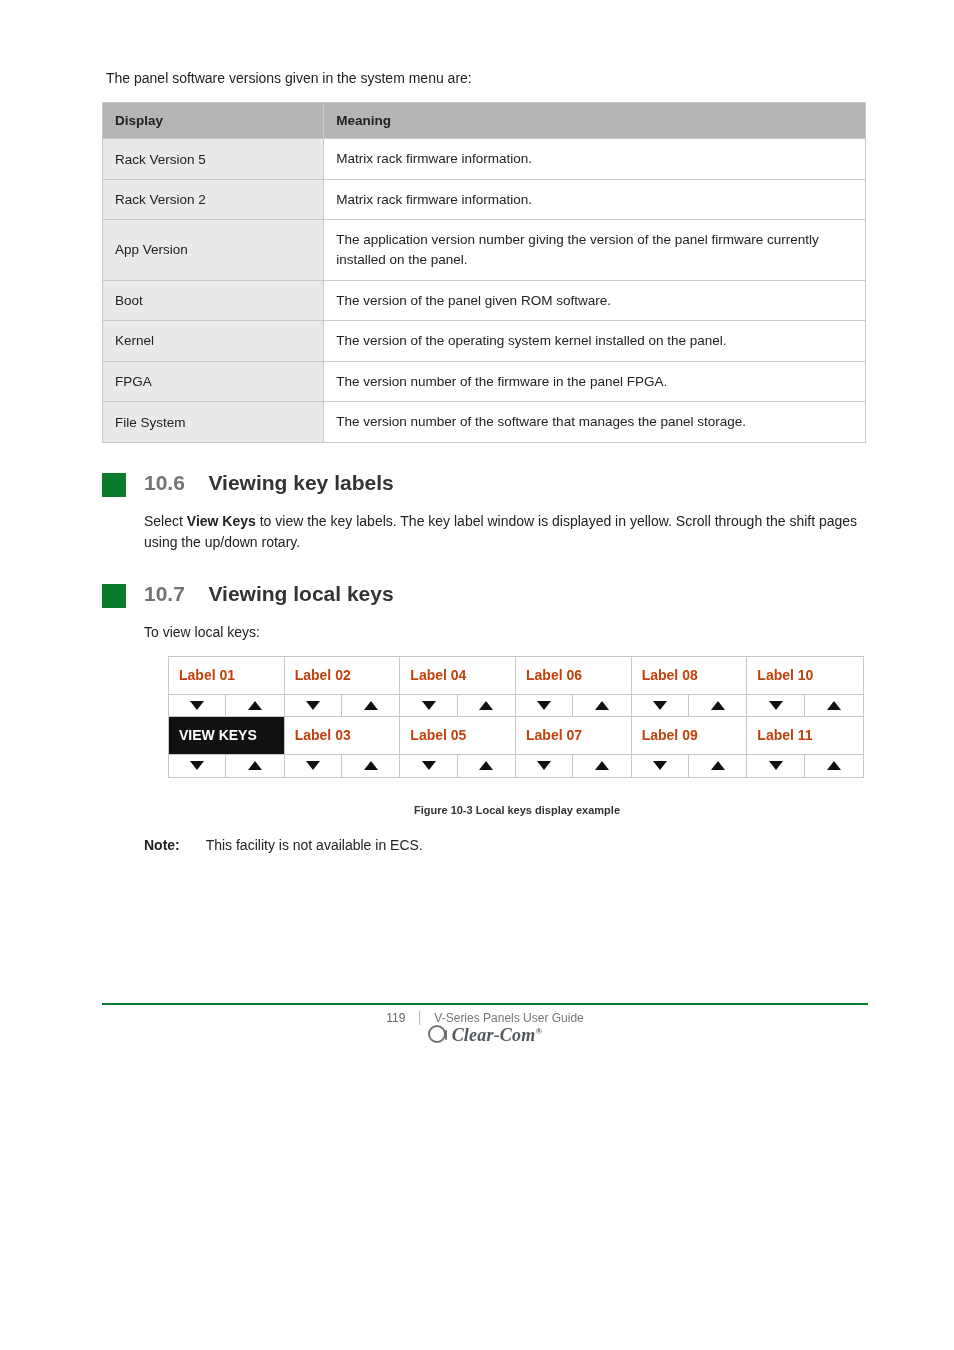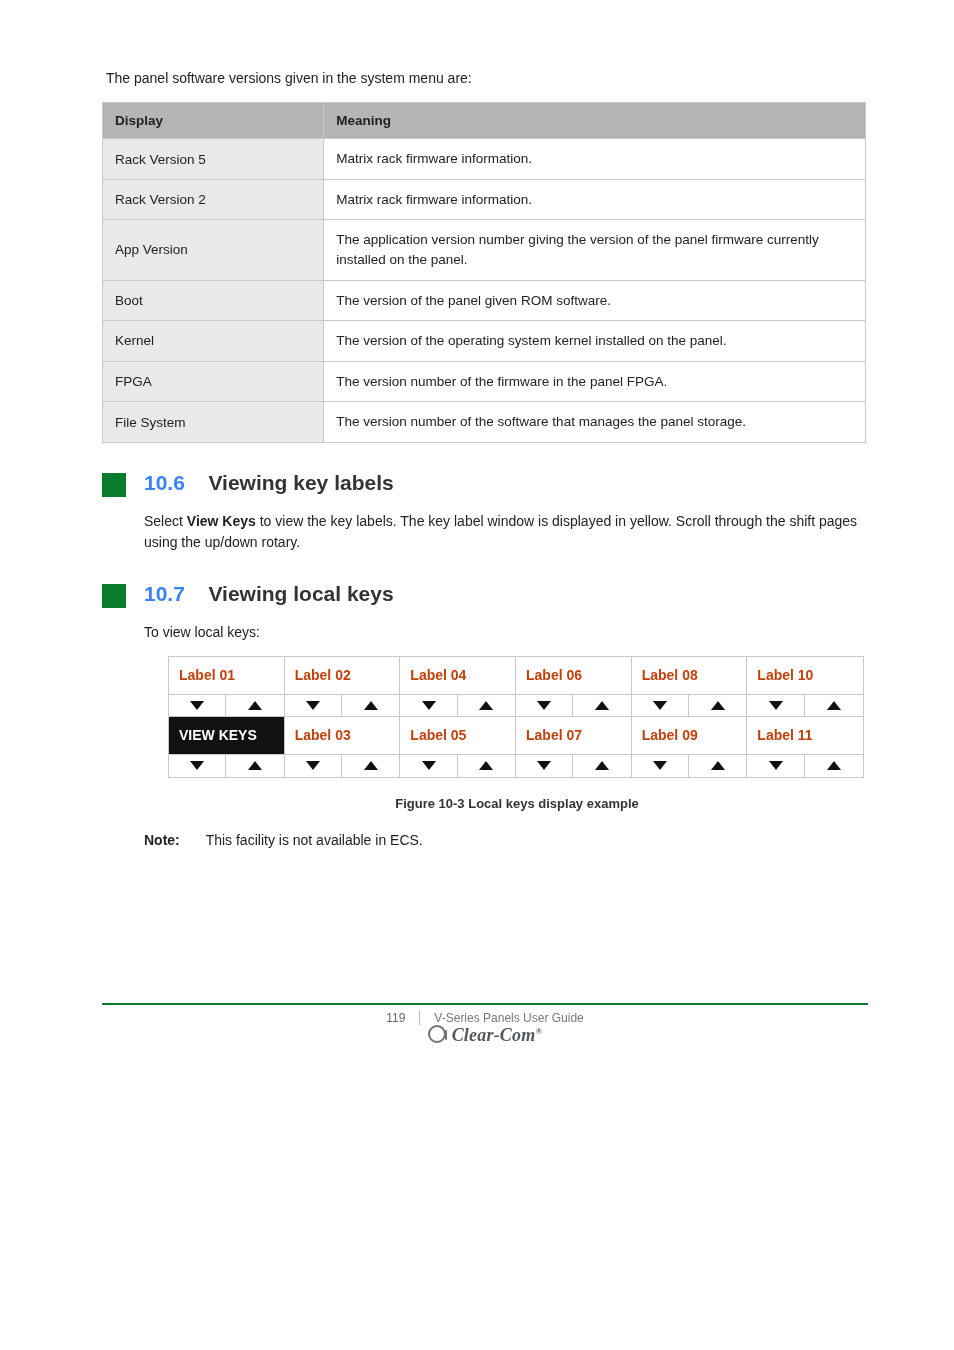--- a/index.html
+++ b/index.html
@@ -10,40 +10,40 @@
   table.t1 td, table.t1 th { border: 1px solid #c9c9c9; padding: 10px 12px; vertical-align: middle; }
   table.t1 th { background: #b5b5b5; font-weight: 700; text-align: left; }
   table.t1 col.c1 { width: 29%; }
   table.t1 td.h { background: #e9e9e9; text-align: left; }
   table.t1 td.v { background: #fff; text-align: left; line-height: 1.45; }
 
   .sec { margin-top: 28px; }
   .sec-head { display: flex; align-items: flex-start; gap: 18px; margin-bottom: 14px; }
   .sec-sq { width: 24px; height: 24px; background: #0a7a2c; margin-top: 2px; flex: 0 0 auto; }
   .sec-col { flex: 1 1 auto; }
-  .sec-num { font-size: 21px; font-weight: 600; color: #3b82f6; display: inline-block; min-width: 60px; }
+  .sec-num { font-size: 21px; font-weight: 600; color: #737373; display: inline-block; min-width: 60px; }
   .sec-title { font-size: 21px; font-weight: 600; color: #333; }
   .sec-body { padding-left: 42px; font-size: 14px; line-height: 1.55; }
   .sec-body p { margin-bottom: 12px; }
   .bold { font-weight: 700; }
 
   
   .fig-wrap { margin: 8px 0 16px 24px; }
   .fig { display: flex; border: 1px solid #c7c7c7; background: #fff; width: 696px; }
   .fcol { border-right: 1px solid #c7c7c7; display: flex; flex-direction: column; }
   .fcol:last-child { border-right: none; }
   .flabel { height: 38px; display: flex; align-items: center; padding: 0 10px; color: #c2410c; font-weight: 700; font-size: 14px; border-bottom: 1px solid #c7c7c7; }
   .flabel.vk { background: #111; color: #fff; }
   .farrows { height: 22px; display: flex; border-bottom: 1px solid #c7c7c7; }
   .farrows:last-child { border-bottom: none; }
   .fa { flex: 1 1 50%; display: flex; align-items: center; justify-content: center; border-right: 1px solid #c7c7c7; background: #fff; }
   .fa:last-child { border-right: none; }
   .tri-down { width: 0; height: 0; border-left: 7px solid transparent; border-right: 7px solid transparent; border-top: 9px solid #111; }
   .tri-up   { width: 0; height: 0; border-left: 7px solid transparent; border-right: 7px solid transparent; border-bottom: 9px solid #111; }
-  .fig-cap { text-align: center; font-size: 13px; font-weight: 700; color: #333; margin-top: 16px; }
+  .fig-cap { text-align: center; font-size: 11px; font-weight: 700; color: #333; margin-top: 24px; }
 
   .note { font-size: 14px; line-height: 1.55; margin-top: 4px; }
   .note .nl { font-weight: 700; display: inline-block; width: 58px; }
 
   
   .footer { position: absolute; left: 102px; right: 86px; bottom: 36px; }
   .hr-green { border: none; border-top: 2px solid #0a7a2c; margin-bottom: 6px; }
   .frow { display: flex; align-items: center; justify-content: space-between; flex-direction: column; }
   .fl { color: #777; font-size: 12px; display: flex; align-items: center; gap: 14px; }
   .fl .pg { color: #666; }

